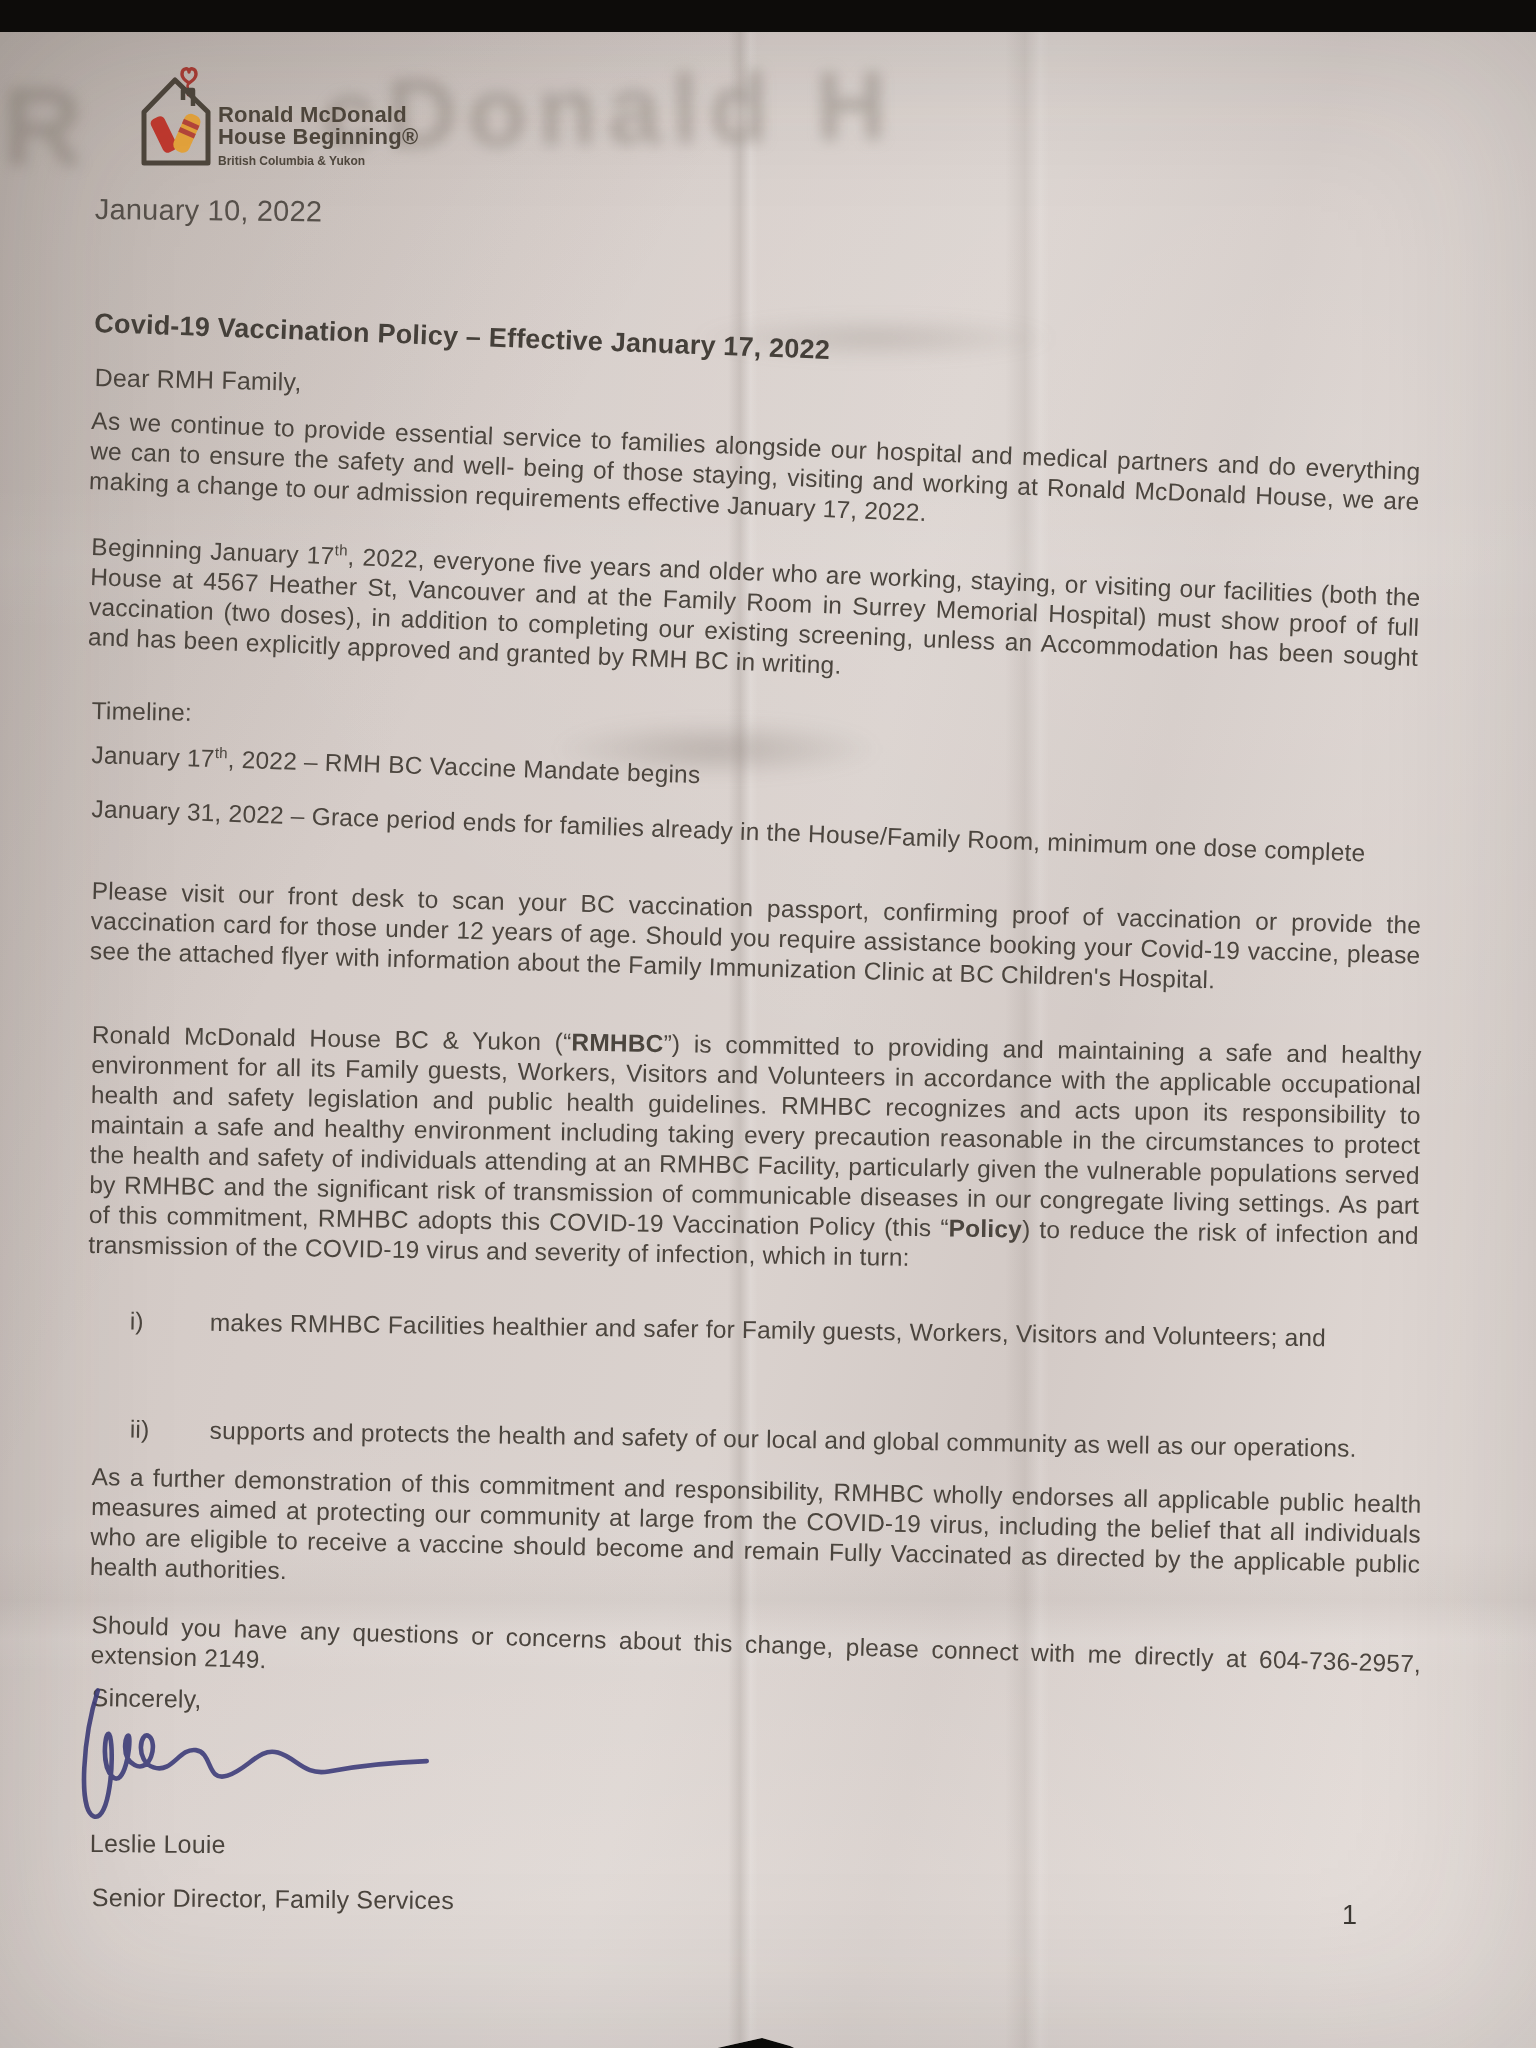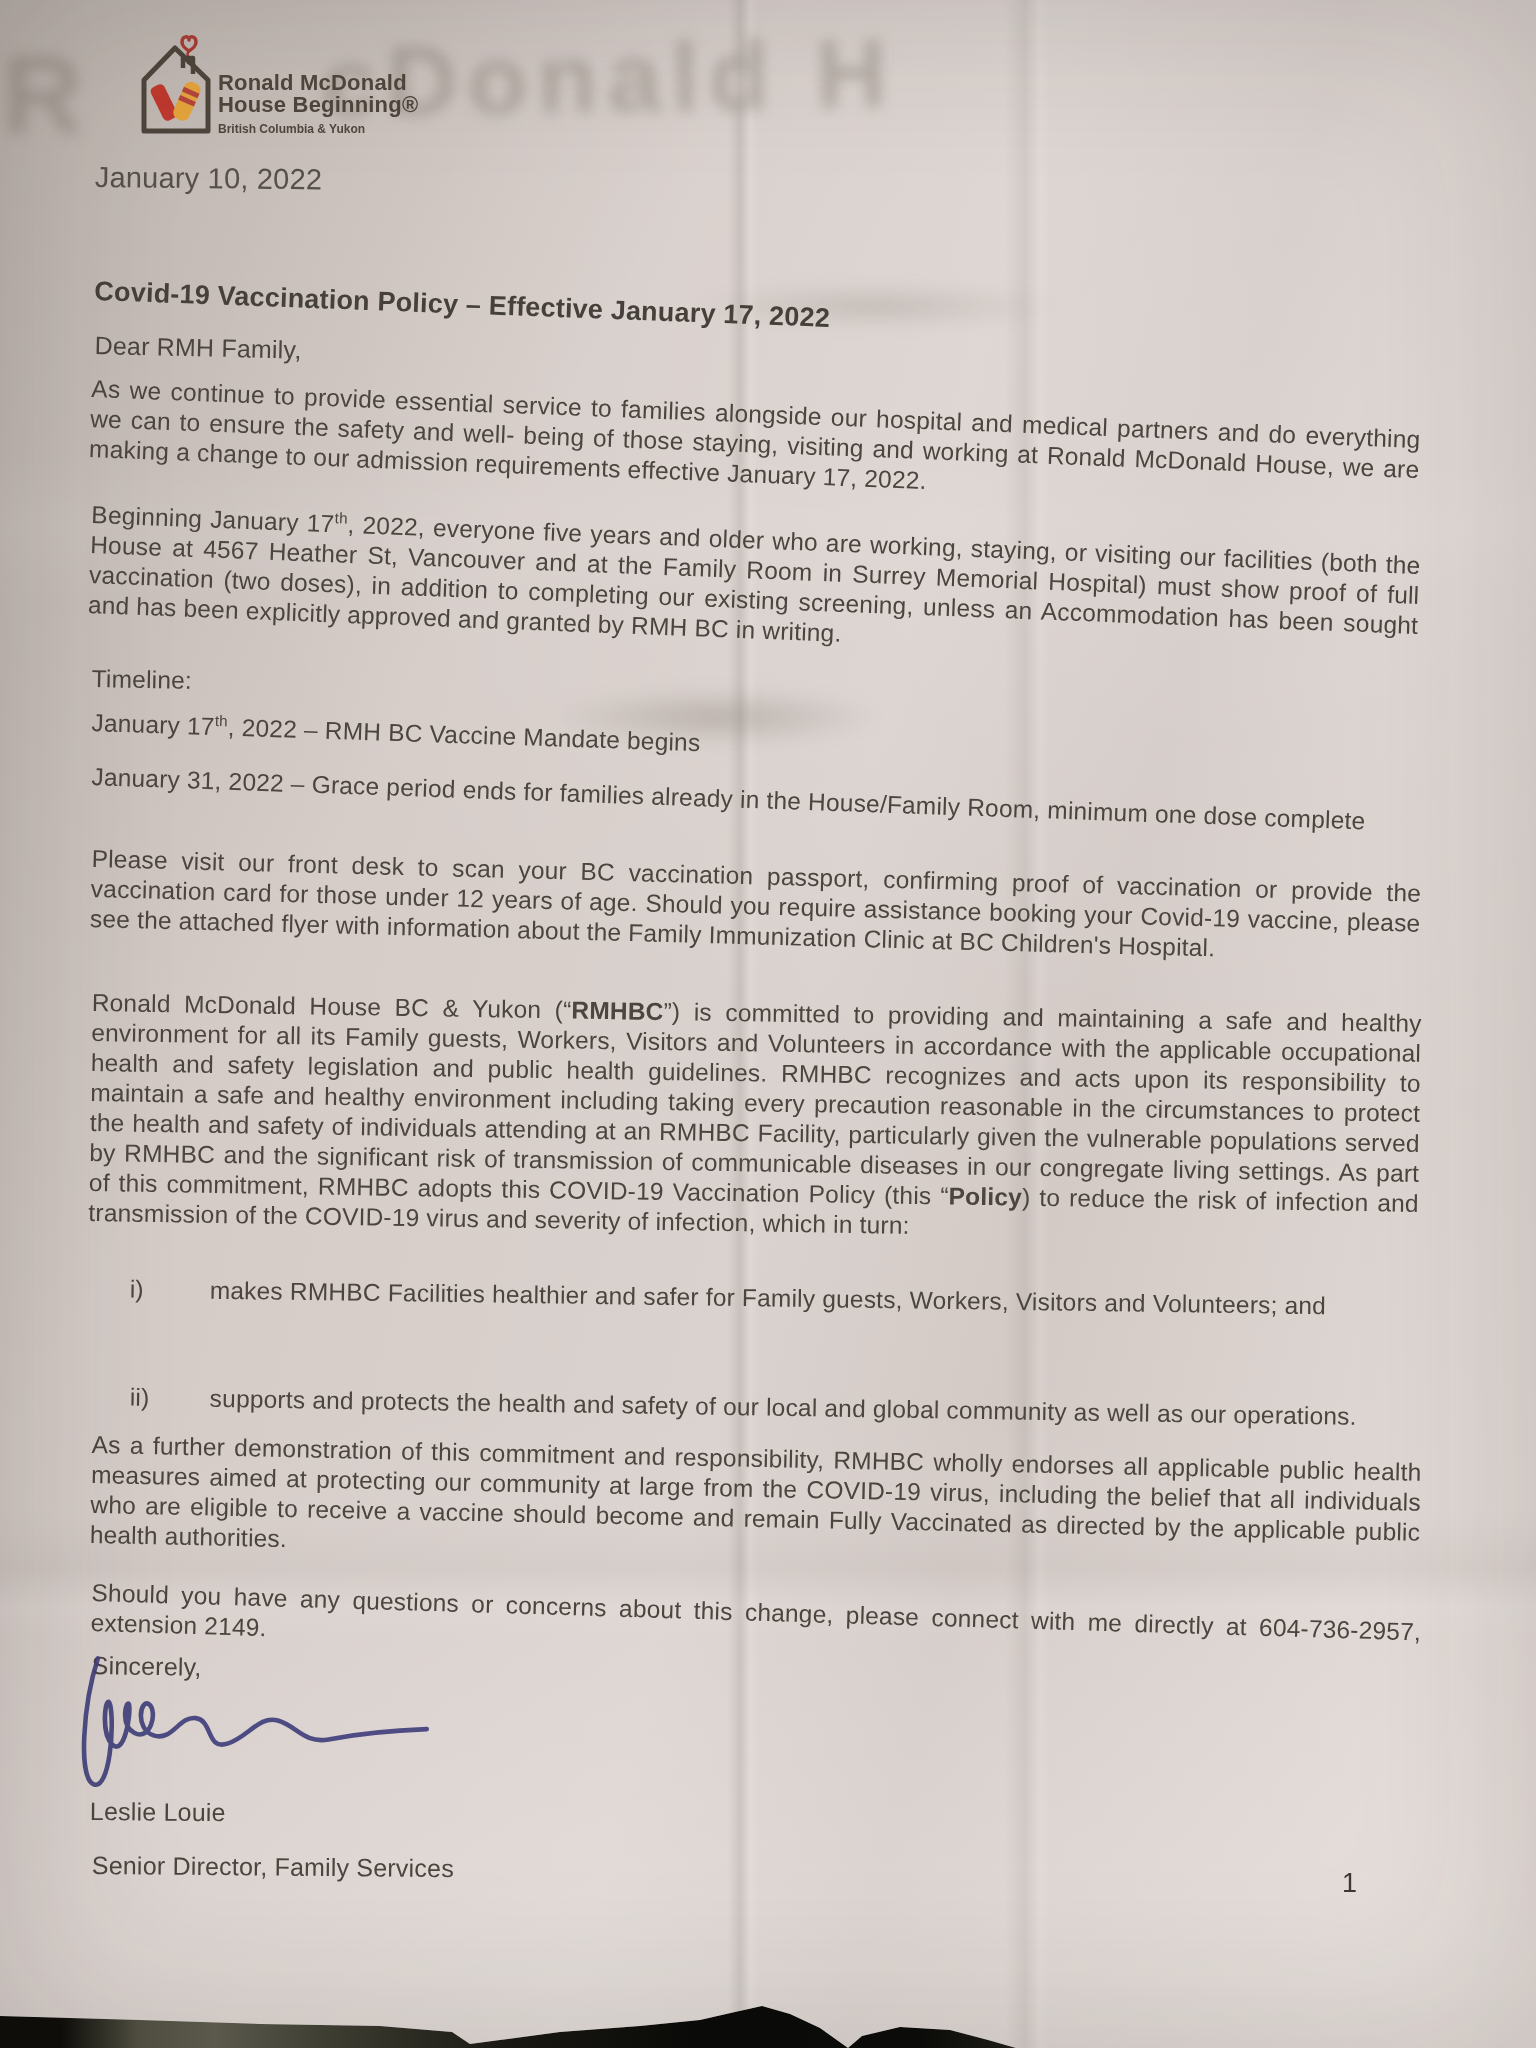--- a/index.html
+++ b/index.html
@@ -13,21 +13,21 @@
 
   
   .paper{position:absolute;inset:0;
     background:
       radial-gradient(130% 60% at 88% 20%, rgba(255,253,251,.16), transparent 60%),
       radial-gradient(120% 50% at 45% 100%, rgba(255,252,250,.28), transparent 65%),
       linear-gradient(104deg,#cdc4bf 0%,#d6cdc9 28%,#dad2ce 52%,#d3cac6 66%,#e0d8d4 88%,#e6deda 100%);
     clip-path:polygon(0px 0px,1536px 0px,1536px 2048px,1016px 2048px,988px 2040px,950px 2030px,
       900px 2027px,862px 2036px,848px 2048px,820px 2028px,790px 2014px,762px 2006px,735px 2012px,
       700px 2020px,640px 2026px,560px 2032px,500px 2040px,470px 2044px,452px 2032px,380px 2026px,
-      260px 2024px,140px 2020px,0px 2016px);}
+      260px 2024px,140px 2020px,0px 2016px);margin-top:32px;}
   .shade-topleft{position:absolute;inset:0;background:linear-gradient(118deg,rgba(70,60,52,.14),transparent 30%);}
   .vcrease-mid{position:absolute;top:0;bottom:0;left:728px;width:30px;
     background:linear-gradient(90deg,transparent,rgba(96,86,78,.14) 40%,rgba(255,255,255,.12) 75%,transparent);}
   .vcrease-right{position:absolute;top:0;bottom:0;left:1005px;width:44px;
     background:linear-gradient(90deg,transparent,rgba(104,94,86,.10) 45%,rgba(255,255,255,.10) 80%,transparent);}
   .hband-upper{position:absolute;left:0;right:0;top:452px;height:150px;
     background:linear-gradient(180deg,transparent,rgba(255,255,255,.06) 50%,transparent);}
   .hband-lower{position:absolute;left:0;right:0;top:1510px;height:130px;
     background:linear-gradient(180deg,transparent,rgba(96,86,78,.06) 45%,rgba(255,255,255,.07) 75%,transparent);}
   .vignette{position:absolute;inset:0;box-shadow:inset 0 0 180px rgba(40,32,26,.18);}

